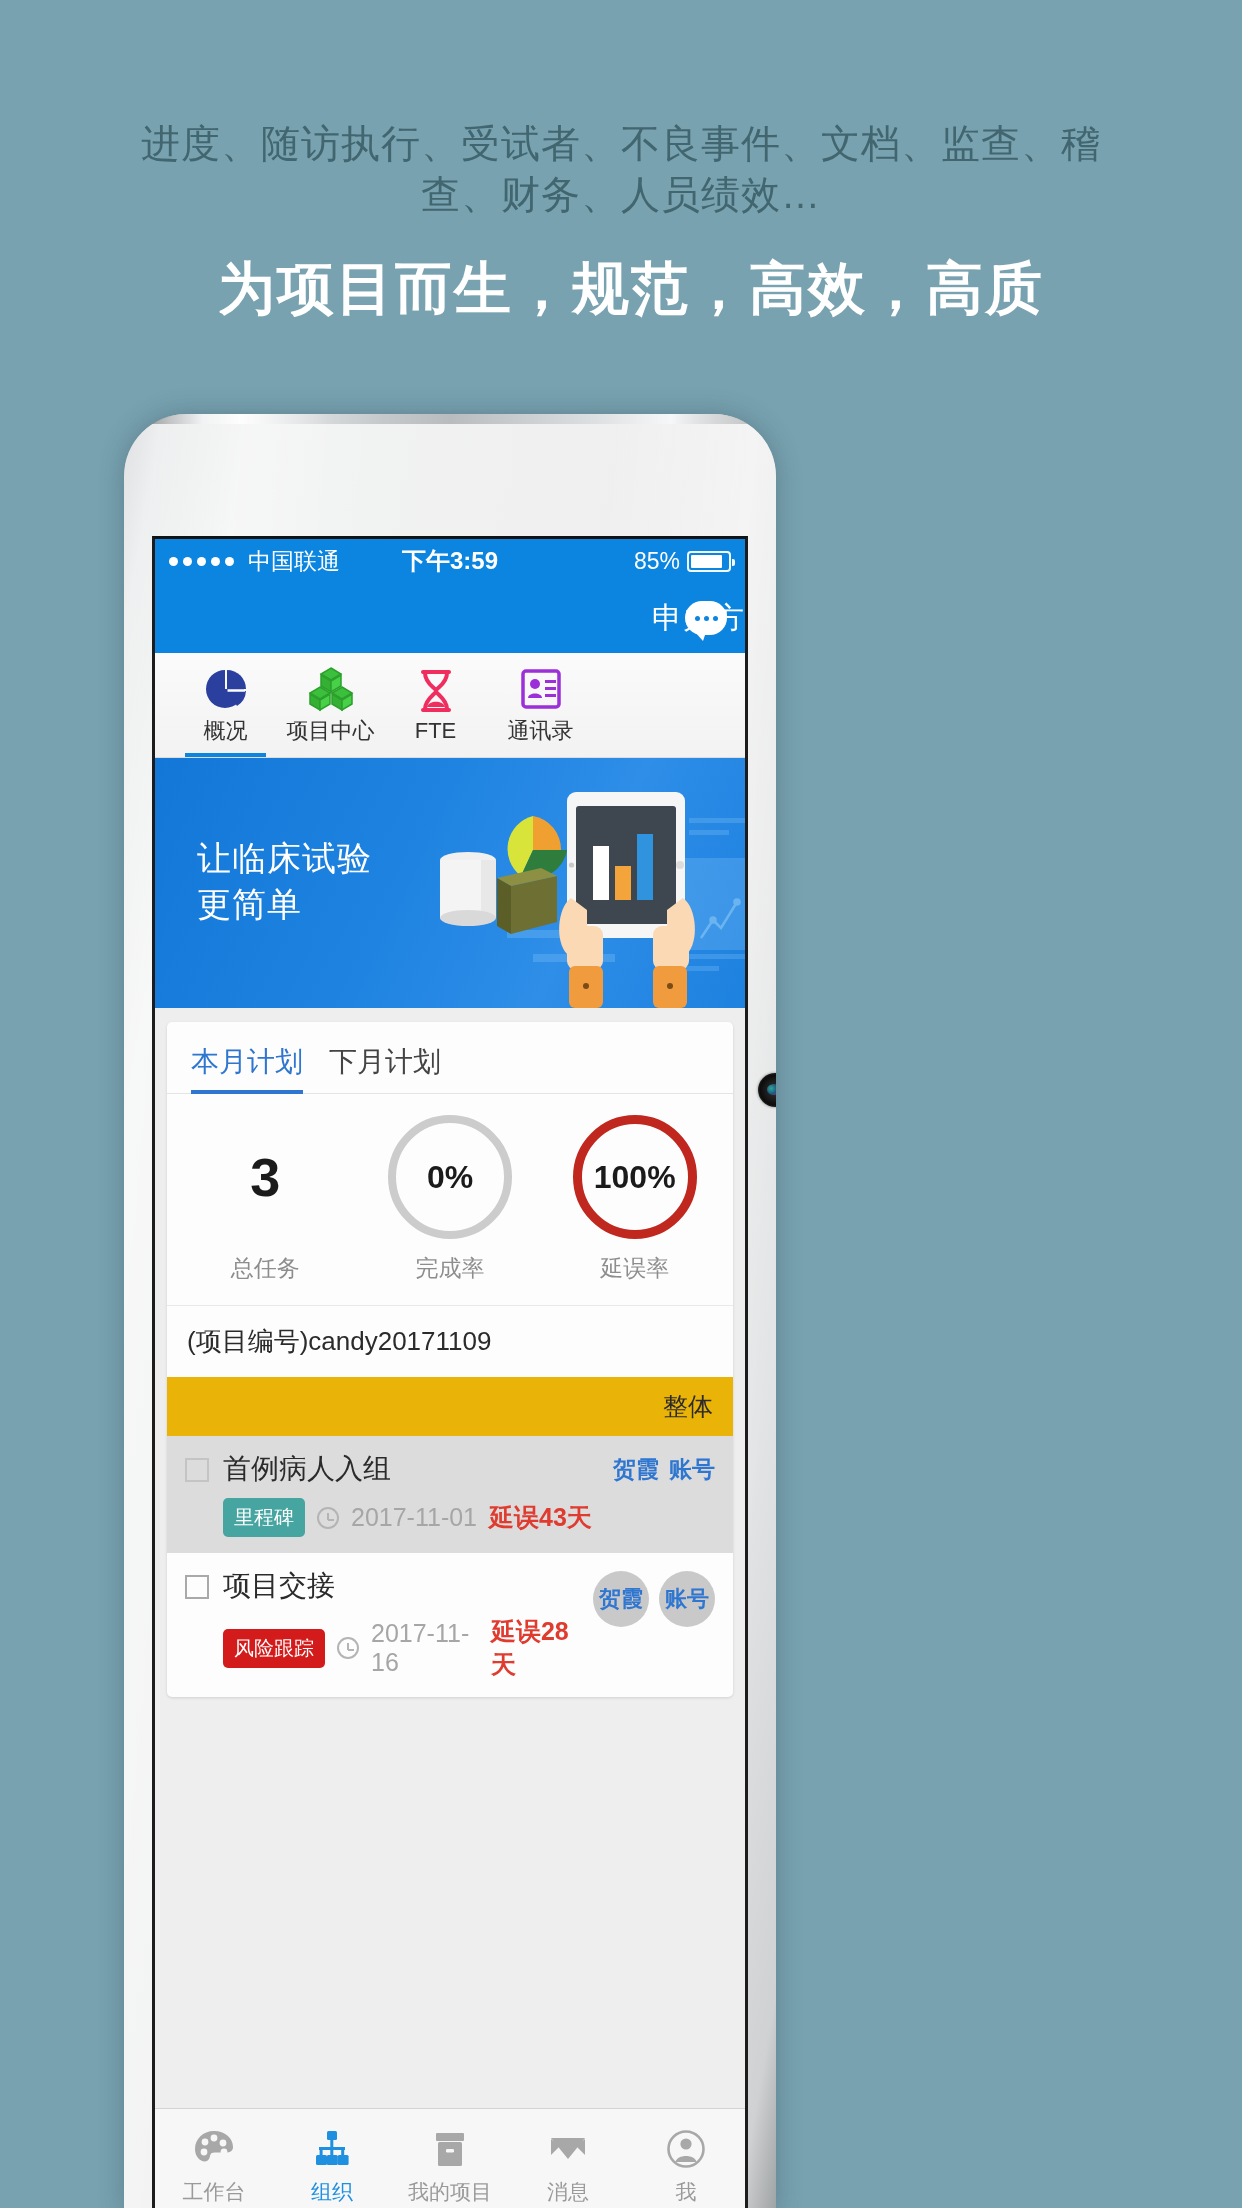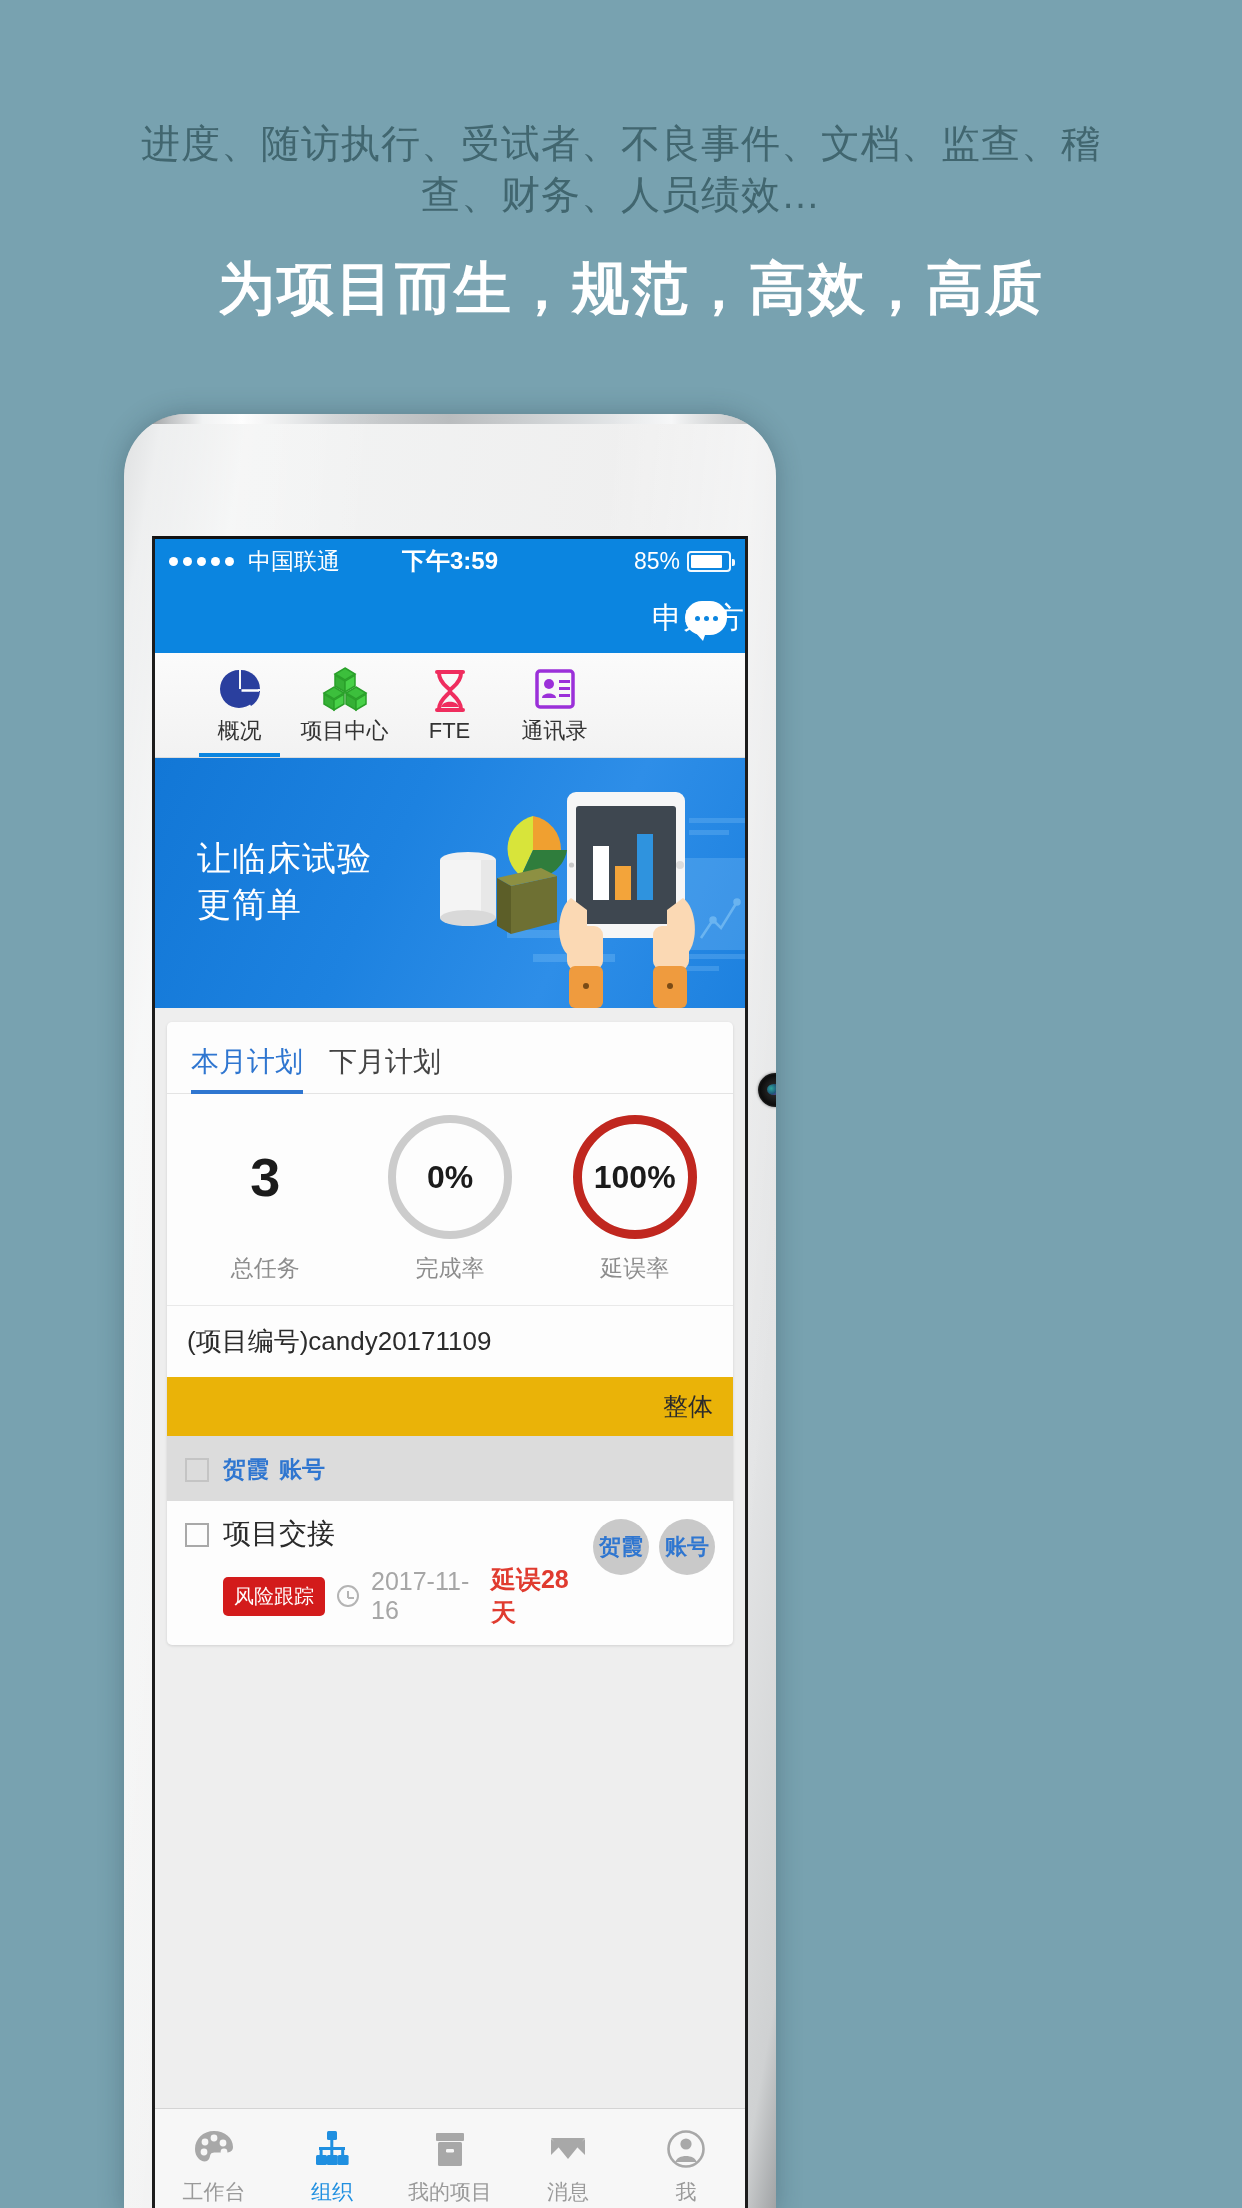--- a/index.html
+++ b/index.html
@@ -182,21 +182,21 @@
     border-top: 9px solid #fff;
   }
   .chat-icon i { width: 5px; height: 5px; border-radius:50%; background:#0b85e0; display:block; }
 
   
   .icontabs {
     height: 105px;
     background: linear-gradient(180deg,#fbfbfb,#f2f2f2);
     display: flex;
     align-items: center;
-    padding: 0 32px;
+    padding: 0 18px;
     border-bottom: 1px solid #dcdcdc;
   }
   .icontab {
     display: flex;
     flex-direction: column;
     align-items: center;
     justify-content: center;
     width: 105px;
     height: 100%;
     position: relative;
@@ -554,20 +554,29 @@
           <div class="cap">延误率</div>
         </div>
       </div>
 
       <div class="projrow">(项目编号)candy20171109</div>
 
       <div class="grouphdr">整体</div>
 
       <div class="task shaded">
         <div class="cb dim"></div>
+        <div class="task-main">
+          <div class="task-title">首例病人入组</div>
+          <div class="task-meta">
+            <span class="badge teal">里程碑</span>
+            <span class="clock"></span>
+            <span class="date">2017-11-01</span>
+            <span class="delay">延误43天</span>
+          </div>
+        </div>
         <div class="people">
           <span class="person">贺霞</span>
           <span class="person">账号</span>
         </div>
       </div>
 
       <div class="task">
         <div class="cb"></div>
         <div class="task-main">
           <div class="task-title">项目交接</div>

